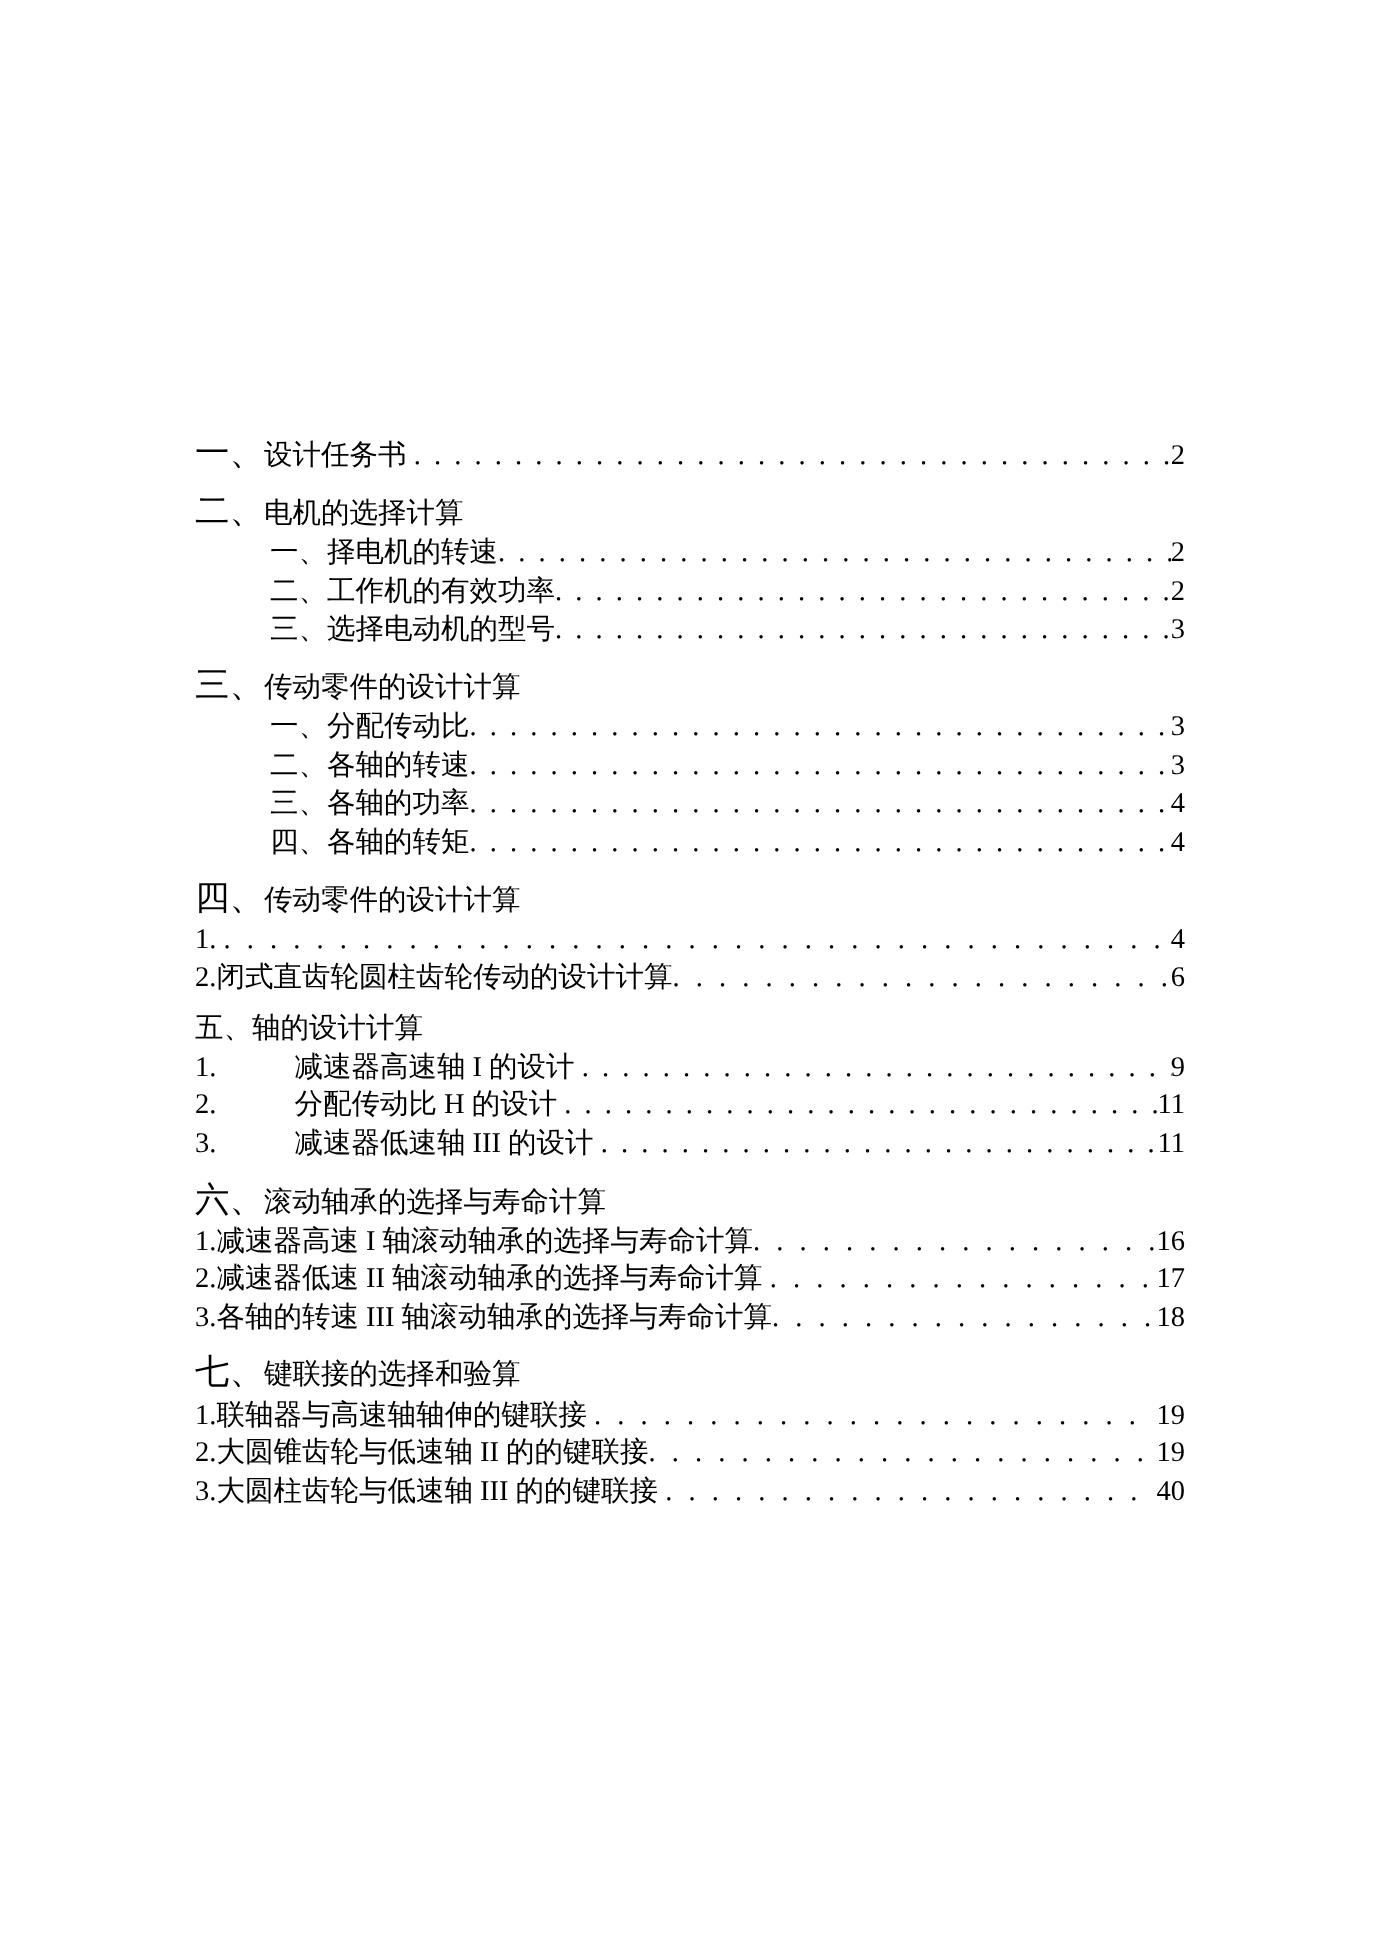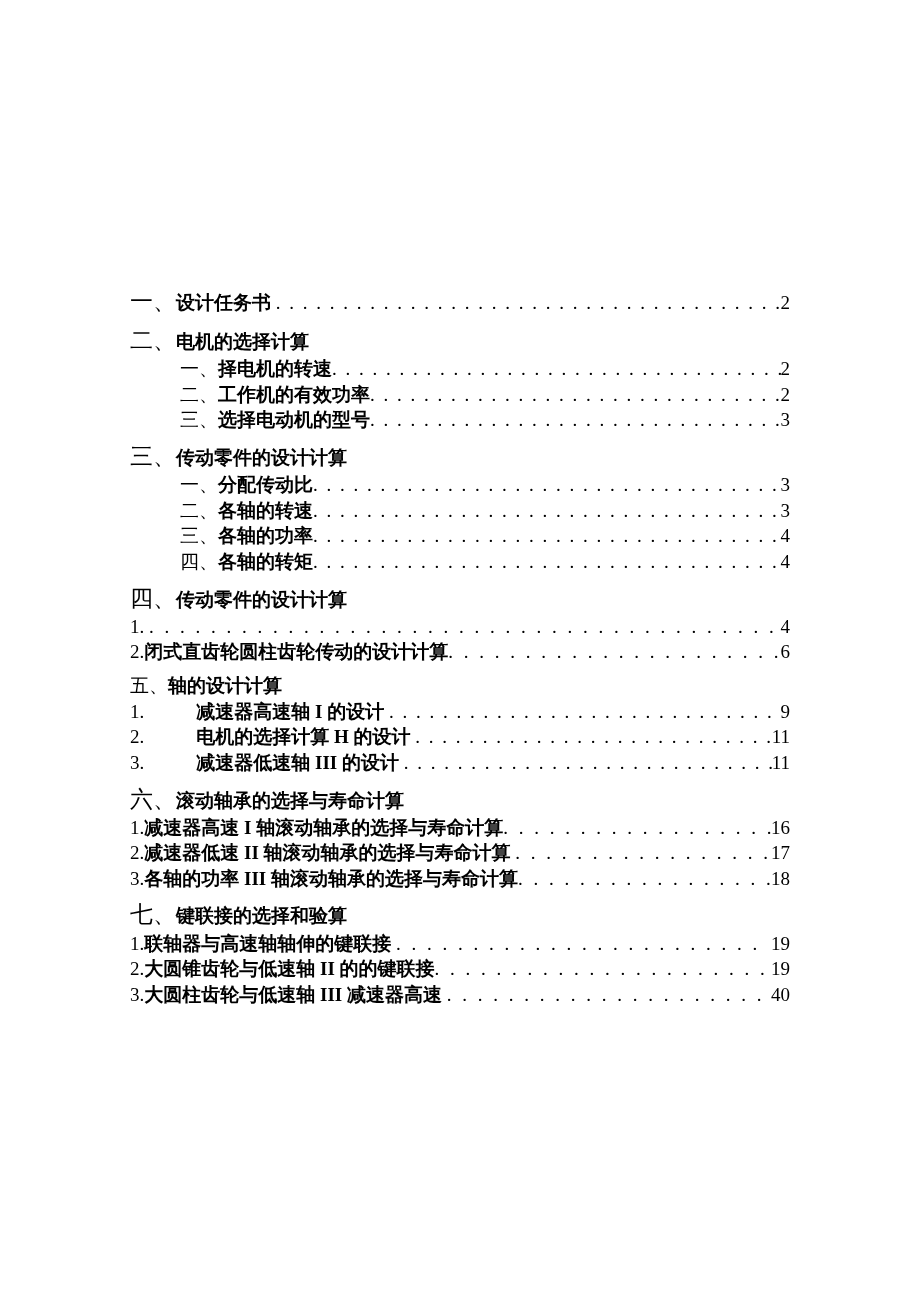--- a/index.html
+++ b/index.html
@@ -21,21 +21,20 @@
   .toc-line {
     display: flex;
     align-items: baseline;
     white-space: nowrap;
   }
   .toc-num {
     flex: 0 0 auto;
   }
   .toc-title {
     flex: 0 0 auto;
-    font-weight: bold;
   }
   .dots {
     flex: 1 1 auto;
     overflow: hidden;
     letter-spacing: 2px;
   }
   .dots::before {
     content: ". . . . . . . . . . . . . . . . . . . . . . . . . . . . . . . . . . . . . . . . . . . . . . . . . . . . . . . . . . . . . . . . . . . . . . . . . . . . . . . .";
   }
   .dots2 {
@@ -166,21 +165,21 @@
   </div>
   <div class="toc-line num-indent">
     <span class="toc-num">1.</span>
     <span class="after-num-wide toc-title">减速器高速轴 I 的设计</span>
     <span>&nbsp;</span>
     <span class="dots"></span>
     <span class="pg">9</span>
   </div>
   <div class="toc-line num-indent">
     <span class="toc-num">2.</span>
-    <span class="after-num-wide toc-title">电机的选择计算 H 的设计</span>
+    <span class="after-num-wide toc-title">分配传动比 H 的设计</span>
     <span>&nbsp;</span>
     <span class="dots"></span>
     <span class="pg">11</span>
   </div>
   <div class="toc-line num-indent">
     <span class="toc-num">3.</span>
     <span class="after-num-wide toc-title">减速器低速轴 III 的设计</span>
     <span>&nbsp;</span>
     <span class="dots"></span>
     <span class="pg">11</span>
@@ -203,21 +202,21 @@
     <span class="toc-num">2</span>
     <span>   . </span>
     <span class="toc-title">减速器低速 II 轴滚动轴承的选择与寿命计算</span>
     <span>&nbsp;</span>
     <span class="dots2"></span>
     <span class="pg">17</span>
   </div>
   <div class="toc-line num-indent">
     <span class="toc-num">3</span>
     <span>  .</span>
-    <span class="toc-title">各轴的功率 III 轴滚动轴承的选择与寿命计算</span>
+    <span class="toc-title">各轴的转速 III 轴滚动轴承的选择与寿命计算</span>
     <span class="dots2"></span>
     <span class="pg">18</span>
   </div>
 
   <div class="spacer-sm"></div>
 
   <div class="toc-line sec-head">
     <span class="big toc-num">七、</span>
     <span class="toc-title">键联接的选择和验算</span>
   </div>
@@ -234,20 +233,20 @@
     <span class="toc-num">2</span>
     <span>  .</span>
     <span class="toc-title">大圆锥齿轮与低速轴 II 的的键联接</span>
     <span class="dots2"></span>
     <span>&nbsp;</span>
     <span class="pg">19</span>
   </div>
   <div class="toc-line num-indent">
     <span class="toc-num">3</span>
     <span>  .    </span>
-    <span class="toc-title">大圆柱齿轮与低速轴 III 减速器高速</span>
+    <span class="toc-title">大圆柱齿轮与低速轴 III 的的键联接</span>
     <span>&nbsp;</span>
     <span class="dots2"></span>
     <span>&nbsp;</span>
     <span class="pg">40</span>
   </div>
 
 </div>
 
 </body></html>

